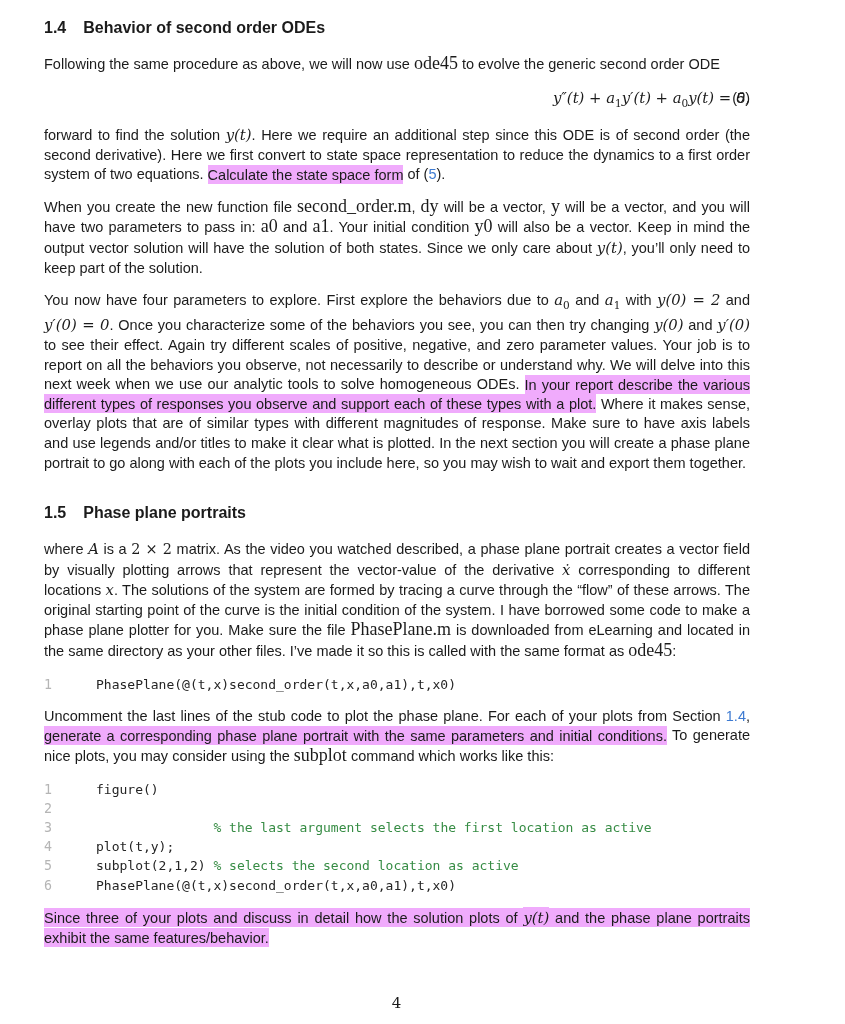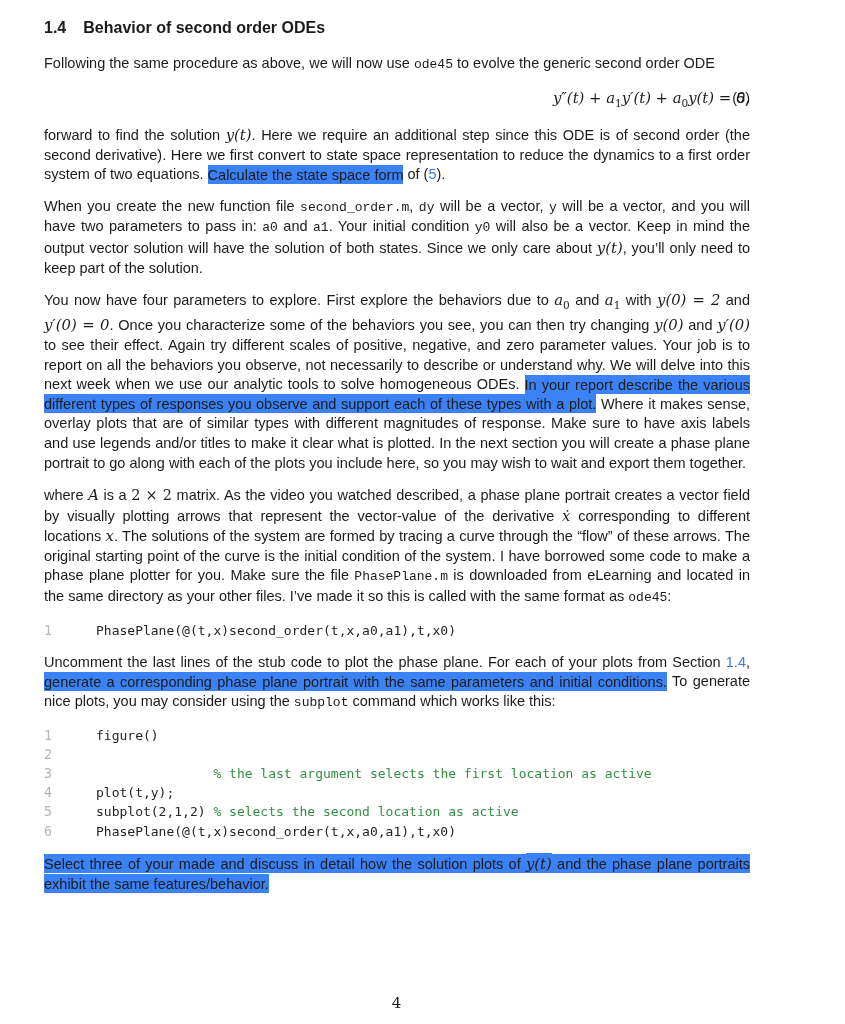--- a/index.html
+++ b/index.html
@@ -52,24 +52,24 @@
     font-family: "DejaVu Serif", serif;
     font-style: normal;
     font-size: 14.4px;
   }
   .sub {
     font-size: 10.5px;
     vertical-align: -3.5px;
     font-style: normal;
   }
   .code {
-    font-family: Liberation Mono, monospace;
-    font-size: 13px;
+    font-family: Liberation Serif, serif;
+    font-size: 18px;
   }
-  .hl { background-color: #3b82f6; padding: 1.5px 0; }
+  .hl { background-color: #f0abfc; padding: 1.5px 0; }
   .link { color: #3d7ad1; cursor: pointer; }
   .codeblock { margin: 13px 0; }
   .code-line { display: flex; line-height: 19.2px; }
   .lineno {
     flex: 0 0 52px;
     font-family: "DejaVu Sans Mono", "Liberation Mono", monospace;
     font-size: 13.3px;
     color: #b5b5b5;
   }
   .code-text {
@@ -97,20 +97,24 @@
   <div>
       <div class="section-heading">
         <span class="sec-num">1.4</span>
         <span class="sec-title">Behavior of second order ODEs</span>
       </div>
       <div class="para"><span>Following the same procedure as above, we will now use </span><span class="code">ode45</span><span> to evolve the generic second order ODE</span></div>
       <div class="equation"><span class="eq-body"><span class="math">y″(t) + a</span><span class="math sub">1</span><span class="math">y′(t) + a</span><span class="math sub">0</span><span class="math">y(t) = 0,</span></span><span class="eq-num">(5)</span></div>
       <div class="para"><span>forward to find the solution </span><span class="math">y(t)</span><span>. Here we require an additional step since this ODE is of second order (the second derivative). Here we first convert to state space representation to reduce the dynamics to a first order system of two equations. </span><span class="hl">Calculate the state space form</span><span> of (</span><span class="link">5</span><span>).</span></div>
       <div class="para"><span>When you create the new function file </span><span class="code">second_order.m</span><span>, </span><span class="code">dy</span><span> will be a vector, </span><span class="code">y</span><span> will be a vector, and you will have two parameters to pass in: </span><span class="code">a0</span><span> and </span><span class="code">a1</span><span>. Your initial condition </span><span class="code">y0</span><span> will also be a vector. Keep in mind the output vector solution will have the solution of both states. Since we only care about </span><span class="math">y(t)</span><span>, you’ll only need to keep part of the solution.</span></div>
       <div class="para"><span>You now have four parameters to explore.  First explore the behaviors due to </span><span class="math">a</span><span class="math sub">0</span><span> and </span><span class="math">a</span><span class="math sub">1</span><span> with </span><span class="math">y(0) = 2</span><span> and </span><span class="math">y′(0) = 0</span><span>. Once you characterize some of the behaviors you see, you can then try changing </span><span class="math">y(0)</span><span> and </span><span class="math">y′(0)</span><span> to see their effect. Again try different scales of positive, negative, and zero parameter values. Your job is to report on all the behaviors you observe, not necessarily to describe or understand why. We will delve into this next week when we use our analytic tools to solve homogeneous ODEs. </span><span class="hl">In your report describe the various different types of responses you observe and support each of these types with a plot.</span><span> Where it makes sense, overlay plots that are of similar types with different magnitudes of response. Make sure to have axis labels and use legends and/or titles to make it clear what is plotted. In the next section you will create a phase plane portrait to go along with each of the plots you include here, so you may wish to wait and export them together.</span></div>
+      <div class="section-heading">
+        <span class="sec-num">1.5</span>
+        <span class="sec-title">Phase plane portraits</span>
+      </div>
       <div class="para"><span>where </span><span class="math">A</span><span> is a </span><span class="mathrm">2 × 2</span><span> matrix. As the video you watched described, a phase plane portrait creates a vector field by visually plotting arrows that represent the vector-value of the derivative </span><span class="math">ẋ</span><span> corresponding to different locations </span><span class="math">x</span><span>. The solutions of the system are formed by tracing a curve through the “flow” of these arrows. The original starting point of the curve is the initial condition of the system. I have borrowed some code to make a phase plane plotter for you. Make sure the file </span><span class="code">PhasePlane.m</span><span> is downloaded from eLearning and located in the same directory as your other files. I’ve made it so this is called with the same format as </span><span class="code">ode45</span><span>:</span></div>
       <div class="codeblock">
         <div class="code-line">
           <span class="lineno">1</span>
           <span class="code-text"><span>PhasePlane(@(t,x)second_order(t,x,a0,a1),t,x0)</span></span>
         </div>
       </div>
       <div class="para"><span>Uncomment the last lines of the stub code to plot the phase plane.  For each of your plots from Section </span><span class="link">1.4</span><span>, </span><span class="hl">generate a corresponding phase plane portrait with the same parameters and initial conditions.</span><span> To generate nice plots, you may consider using the </span><span class="code">subplot</span><span> command which works like this:</span></div>
       <div class="codeblock">
         <div class="code-line">
@@ -130,16 +134,16 @@
         </div>
         <div class="code-line">
           <span class="lineno">5</span>
           <span class="code-text"><span>subplot(2,1,2) </span><span class="comment">% selects the second location as active</span></span>
         </div>
         <div class="code-line">
           <span class="lineno">6</span>
           <span class="code-text"><span>PhasePlane(@(t,x)second_order(t,x,a0,a1),t,x0)</span></span>
         </div>
       </div>
-      <div class="para"><span class="hl">Select three of your made and discuss in detail how the solution plots of </span><span class="hl math">y(t)</span><span class="hl"> and the phase plane portraits exhibit the same features/behavior.</span></div>
+      <div class="para"><span class="hl">Since three of your plots and discuss in detail how the solution plots of </span><span class="hl math">y(t)</span><span class="hl"> and the phase plane portraits exhibit the same features/behavior.</span></div>
     </div>
   <div class="page-footer">4</div>
 </div>
 
 </body></html>

